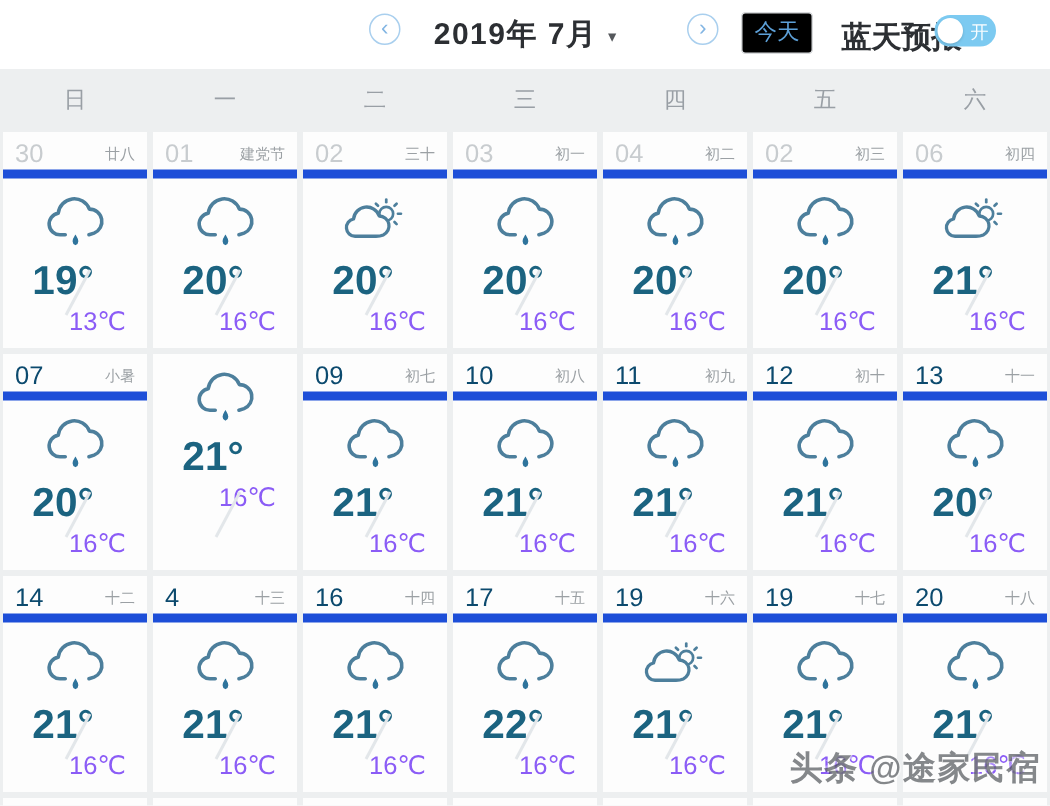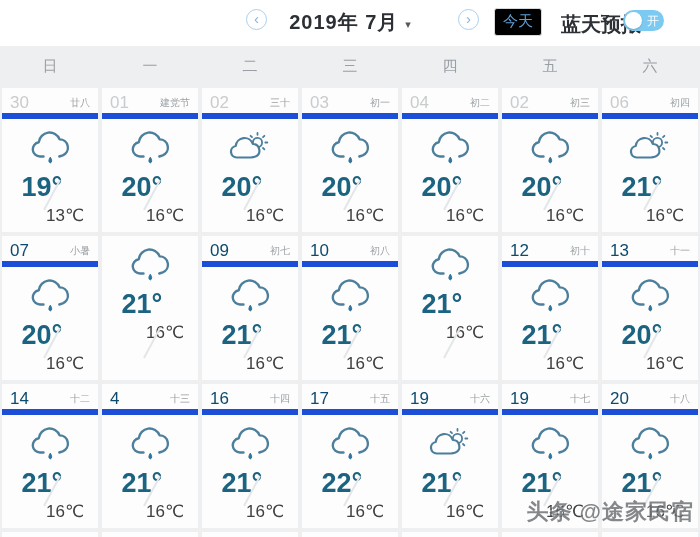--- a/index.html
+++ b/index.html
@@ -62,21 +62,21 @@
   .lunar { font-size:10px; color:#9ba0a4; }
   .icon-wrap { height:52px; display:flex; align-items:center; justify-content:center; padding-top:6px; }
   .hi {
     font-size:27px; font-weight:700; color:#1b6380; text-align:center;
     transform:translateX(-8px); line-height:30px; margin-top:1px;
   }
   .slash {
     position:absolute; left:49px; top:90px; width:2px; height:34px;
     background:#e3e7ea; transform:rotate(28deg);
   }
-  .lo { font-size:17px; color:#404040; text-align:right; padding-right:14px; margin-top:3px; }
+  .lo { font-size:17px; color:#8b5cf6; text-align:right; padding-right:14px; margin-top:3px; }
   .stub { background:#fdfdfd; height:10px; }
   
   .watermark {
     position:absolute; right:6px; bottom:10px; font-size:22px; font-weight:700;
     color:rgba(58,63,68,.62); letter-spacing:1px;
     text-shadow:1px 1px 0 rgba(255,255,255,.55), -1px -1px 0 rgba(255,255,255,.35);
     pointer-events:none;
   }
 </style>
 </head>
@@ -277,20 +277,24 @@
           <svg width="42" height="36" viewBox="0 0 42 36">
     <path d="M14.5 26.5 H11.2 a7.2 7.2 0 0 1-1.4-14.3 A10.8 10.8 0 0 1 30.6 9.4 a8.3 8.3 0 0 1 3.1 16 l-3.4 1.1" fill="none" stroke="#4d7f9c" stroke-width="2.4" stroke-linecap="round" stroke-linejoin="round"></path>
     <path d="M21.3 27.2 c-1.9 2.9-1.9 5 0 5.7 1.9-.7 1.9-2.8 0-5.7z" fill="#2f749c" stroke="#2f749c" stroke-width="1"></path>
   </svg>
         </div>
        <div class="hi">21°</div>
        <div class="slash"></div>
        <div class="lo">16℃</div>
      </div>
       <div class="cell">
+       <div class="cell-head">
+         <span class="date-num">11</span>
+         <span class="lunar">初九</span>
+       </div>
        <div class="icon-wrap">
           <svg width="42" height="36" viewBox="0 0 42 36">
     <path d="M14.5 26.5 H11.2 a7.2 7.2 0 0 1-1.4-14.3 A10.8 10.8 0 0 1 30.6 9.4 a8.3 8.3 0 0 1 3.1 16 l-3.4 1.1" fill="none" stroke="#4d7f9c" stroke-width="2.4" stroke-linecap="round" stroke-linejoin="round"></path>
     <path d="M21.3 27.2 c-1.9 2.9-1.9 5 0 5.7 1.9-.7 1.9-2.8 0-5.7z" fill="#2f749c" stroke="#2f749c" stroke-width="1"></path>
   </svg>
         </div>
        <div class="hi">21°</div>
        <div class="slash"></div>
        <div class="lo">16℃</div>
      </div>

